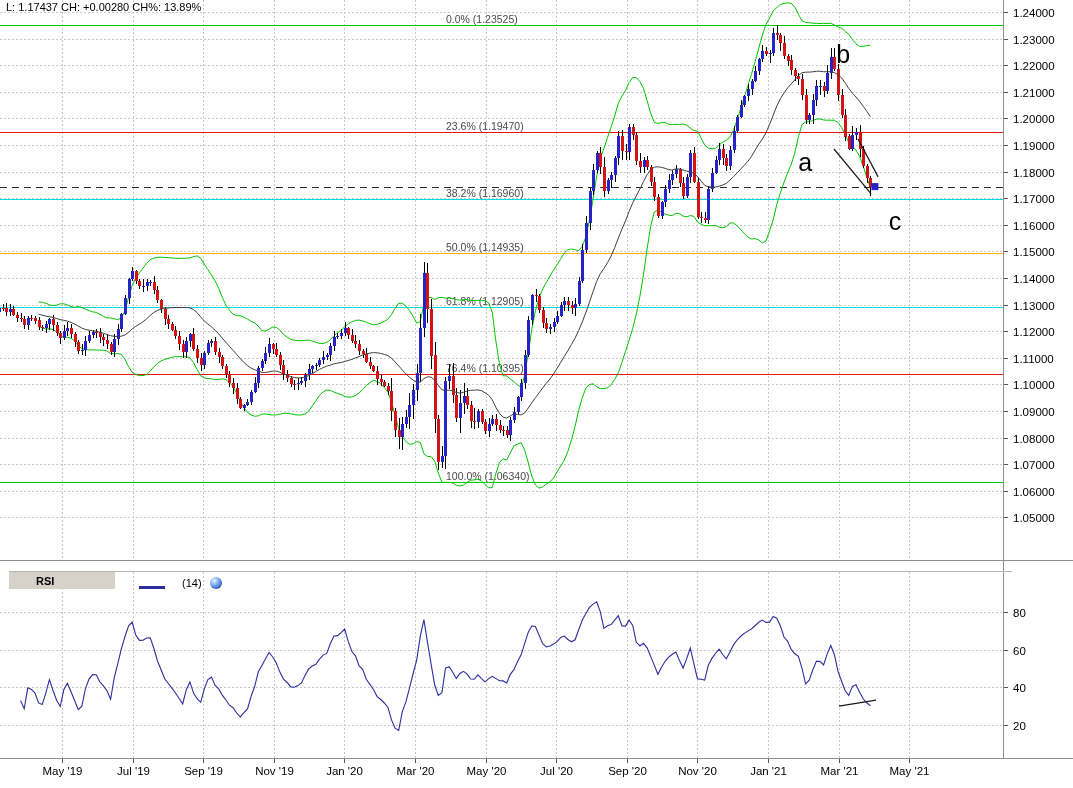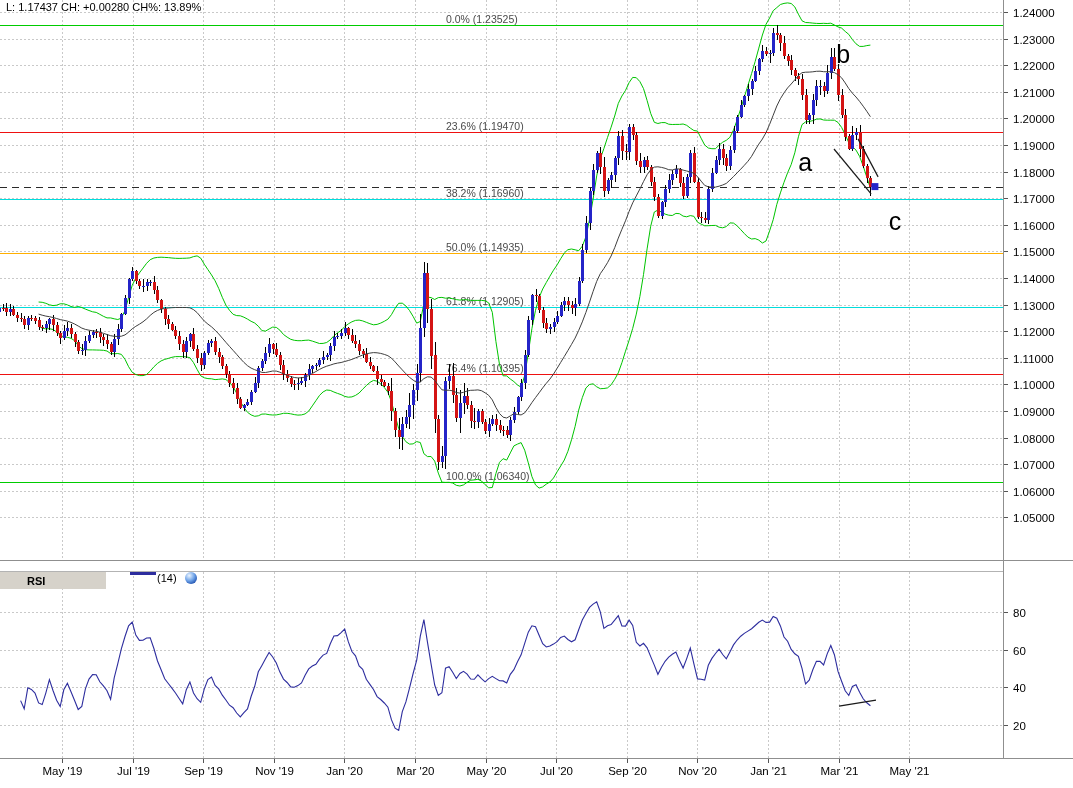--- a/index.html
+++ b/index.html
@@ -1,25 +1,25 @@
 <!DOCTYPE html>
 <html><head>
 <meta charset="utf-8">
 <style>
   html,body{margin:0;padding:0;background:#ffffff;}
   .stage{position:relative;width:1073px;height:788px;background:#fff;
          font-family:"Liberation Sans",sans-serif;overflow:hidden;}
   svg{position:absolute;left:0;top:0;}
   .quote{position:absolute;left:6px;top:1px;font-size:11px;color:#000;white-space:pre;}
-  .rsi-row{position:absolute;left:0;top:571px;width:1003px;height:17px;
-           border-top:1px solid #b3b3b3;display:flex;align-items:flex-start;}
+  .rsi-row{position:absolute;left:9px;top:571px;width:1003px;height:17px;
+           border-top:1px solid #b3b3b3;display:flex;align-items:flex-end;}
   .rsi-chip{width:106px;height:17px;background:#d6d2ca;display:flex;align-items:center;flex:none;}
   .rsi-title{font-weight:bold;font-size:11px;margin-left:27px;color:#000;}
   .rsi-sample{width:26px;height:3px;background:#2d2d9e;margin-left:24px;flex:none;}
-  .rsi-param{font-size:11px;margin-left:1px;color:#000;}
+  .rsi-param{font-size:11px;margin-left:17px;color:#000;}
   .rsi-globe{width:12px;height:12px;border-radius:50%;margin-left:8px;flex:none;
      background:radial-gradient(circle at 35% 30%, #eaf4ff, #6fa3e8 45%, #1d4fae 80%, #0c2f72);}
   text{font-family:"Liberation Sans",sans-serif;}
 </style>
 </head>
 <body>
 
 <div class="stage">
   <svg id="chart" width="1073" height="788" viewBox="0 0 1073 788">
     <defs>

